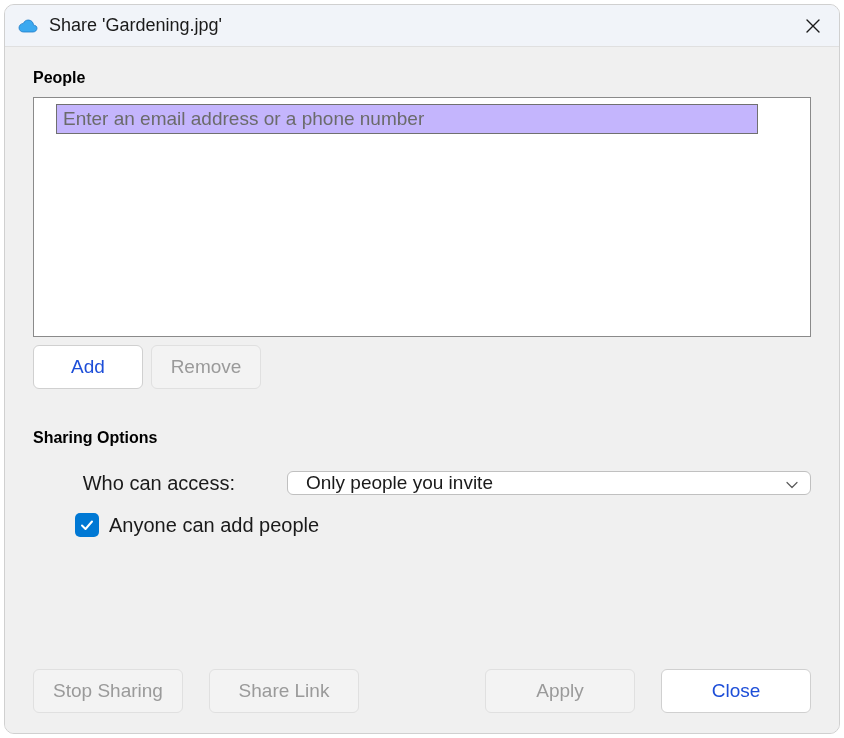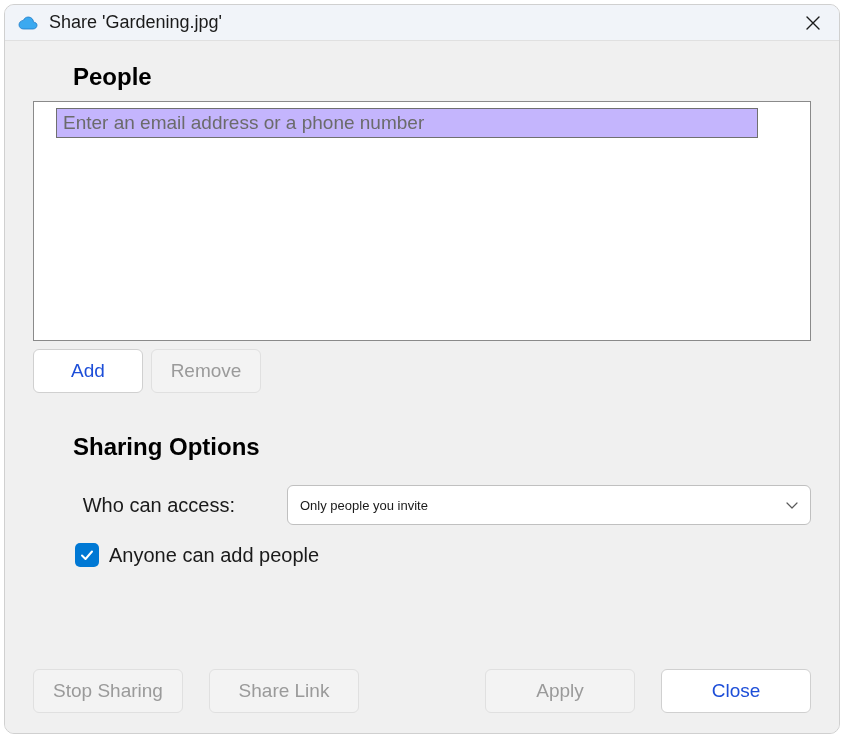--- a/index.html
+++ b/index.html
@@ -19,21 +19,21 @@
       height: 730px;
       background: #f0f0f0;
       border: 1px solid #d0d0d0;
       border-radius: 10px;
       overflow: hidden;
       display: flex;
       flex-direction: column;
     }
     .titlebar {
       background: #f1f4f9;
-      height: 36px;
+      height: 42px;
       display: flex;
       align-items: center;
       padding: 0 12px;
       border-bottom: 1px solid #e0e0e0;
     }
     .titlebar-icon {
       width: 22px;
       height: 22px;
       margin-right: 10px;
       display: flex;
@@ -55,25 +55,24 @@
       font-size: 16px;
     }
     .content {
       flex: 1;
       padding: 22px 28px 20px 28px;
       display: flex;
       flex-direction: column;
       background: #f0f0f0;
     }
     .section-heading {
-      font-size: 24px;
+      font-size: 16px;
       font-weight: 700;
       color: #000;
       margin-bottom: 10px;
-      margin-left: 40px;
     }
     .people-box {
       background: #ffffff;
       border: 1px solid #8a8a8a;
       height: 240px;
       width: 100%;
       padding: 6px 22px 6px 22px;
       display: flex;
     }
     .people-input {
@@ -131,26 +130,26 @@
       font-size: 20px;
       color: #1a1a1a;
       padding-right: 8px;
     }
     .select-wrap {
       flex: 1;
       position: relative;
     }
     .select-box {
       width: 100%;
-      height: 40px;
+      height: 24px;
       border: 1px solid #c0c0c0;
       background: #ffffff;
       border-radius: 6px;
-      padding: 0 34px 0 12px;
-      font-size: 13px;
+      padding: 0 34px 0 18px;
+      font-size: 19px;
       color: #1a1a1a;
       display: flex;
       align-items: center;
       cursor: pointer;
       position: relative;
     }
     .select-chevron {
       position: absolute;
       right: 12px;
       top: 50%;

